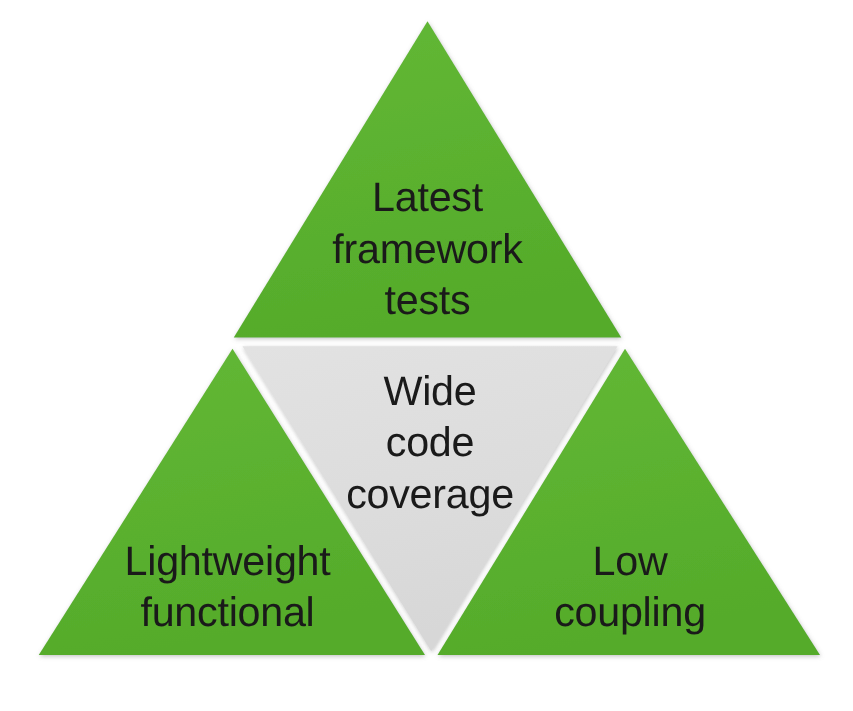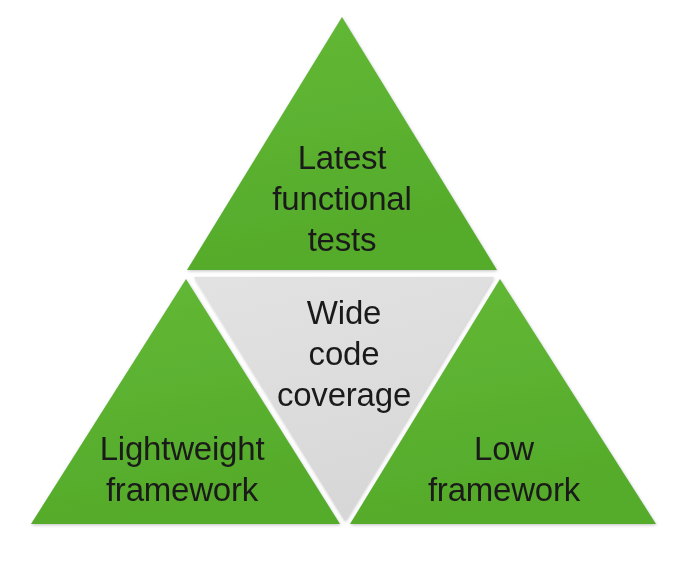--- a/index.html
+++ b/index.html
@@ -86,26 +86,26 @@
     <polygon points="186,279 340,524 31,524" fill="url(#grad-green)" filter="url(#soft-shadow)"></polygon>
 
     <polygon points="500,279 656,524 350,524" fill="url(#grad-green)" filter="url(#soft-shadow)"></polygon>
 
     <polygon points="194,277 494,277 345,521" fill="url(#grad-gray)" filter="url(#soft-shadow)"></polygon>
 
     <polygon points="342,17 497,270 187,270" fill="url(#grad-green)" filter="url(#soft-shadow)"></polygon>
   </svg>
 
   <div class="tri-label" id="label-top">Latest
-functional
+framework
 tests</div>
 
   <div class="tri-label" id="label-center">Wide
 code
 coverage</div>
 
   <div class="tri-label" id="label-left">Lightweight
-framework</div>
+functional</div>
 
   <div class="tri-label" id="label-right">Low
-framework</div>
+coupling</div>
 
 </div>
 
 </body></html>

